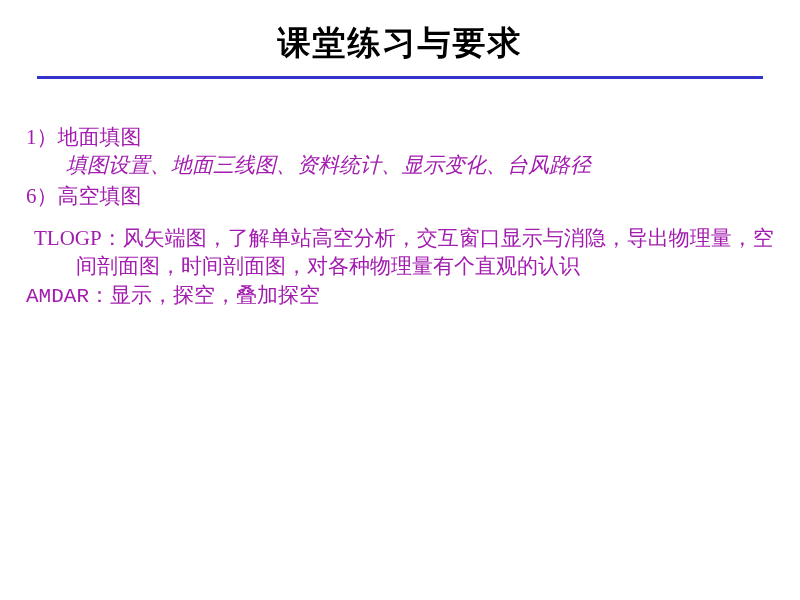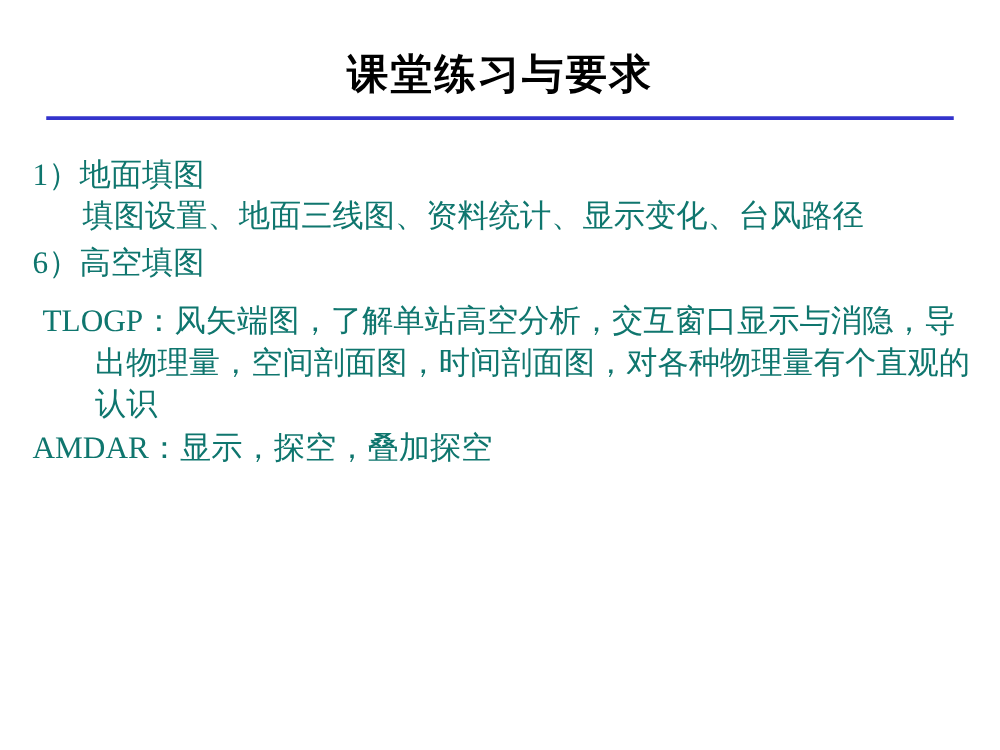--- a/index.html
+++ b/index.html
@@ -20,63 +20,65 @@
     box-sizing: border-box;
   }
   .slide-title {
     text-align: center;
     font-family: "Liberation Serif", serif;
     font-weight: bold;
     font-size: 33px;
     color: #000000;
     letter-spacing: 2px;
     margin: 0;
-    padding-top: 41px;
+    padding-top: 24px;
     line-height: 1.2;
   }
   .title-rule {
     margin: 12px auto 0 auto;
     width: 726px;
     height: 3px;
     background: #3333cc;
   }
   .body-area {
     position: absolute;
     left: 24px;
     top: 124px;
     width: 756px;
   }
   .blk {
-    font-size: 25px;
-    color: #0f766e;
+    font-size: 21px;
+    color: #a21caf;
     line-height: 1.32;
     font-family: "Liberation Serif", serif;
     white-space: pre-wrap;
   }
   .lvl1 {
     margin: 0 0 0 2px;
     text-indent: 0;
   }
   .cont1 {
     margin: 0 0 0 42px;
     text-indent: 0;
+    font-style: italic;
   }
   .lvl2 {
     margin: 4px 0 0 2px;
   }
   .tlogp {
     margin: 14px 0 0 10px;
     text-indent: 0;
     padding-left: 42px;
   }
   .tlogp .first {
     margin-left: -42px;
   }
   .amdar {
     margin: 2px 0 0 2px;
+    font-family: Liberation Mono, monospace;
   }
 </style>
 </head>
 <body>
 
 <div class="slide">
 
   <h1 class="slide-title">课堂练习与要求</h1>
   <div class="title-rule"></div>
 

